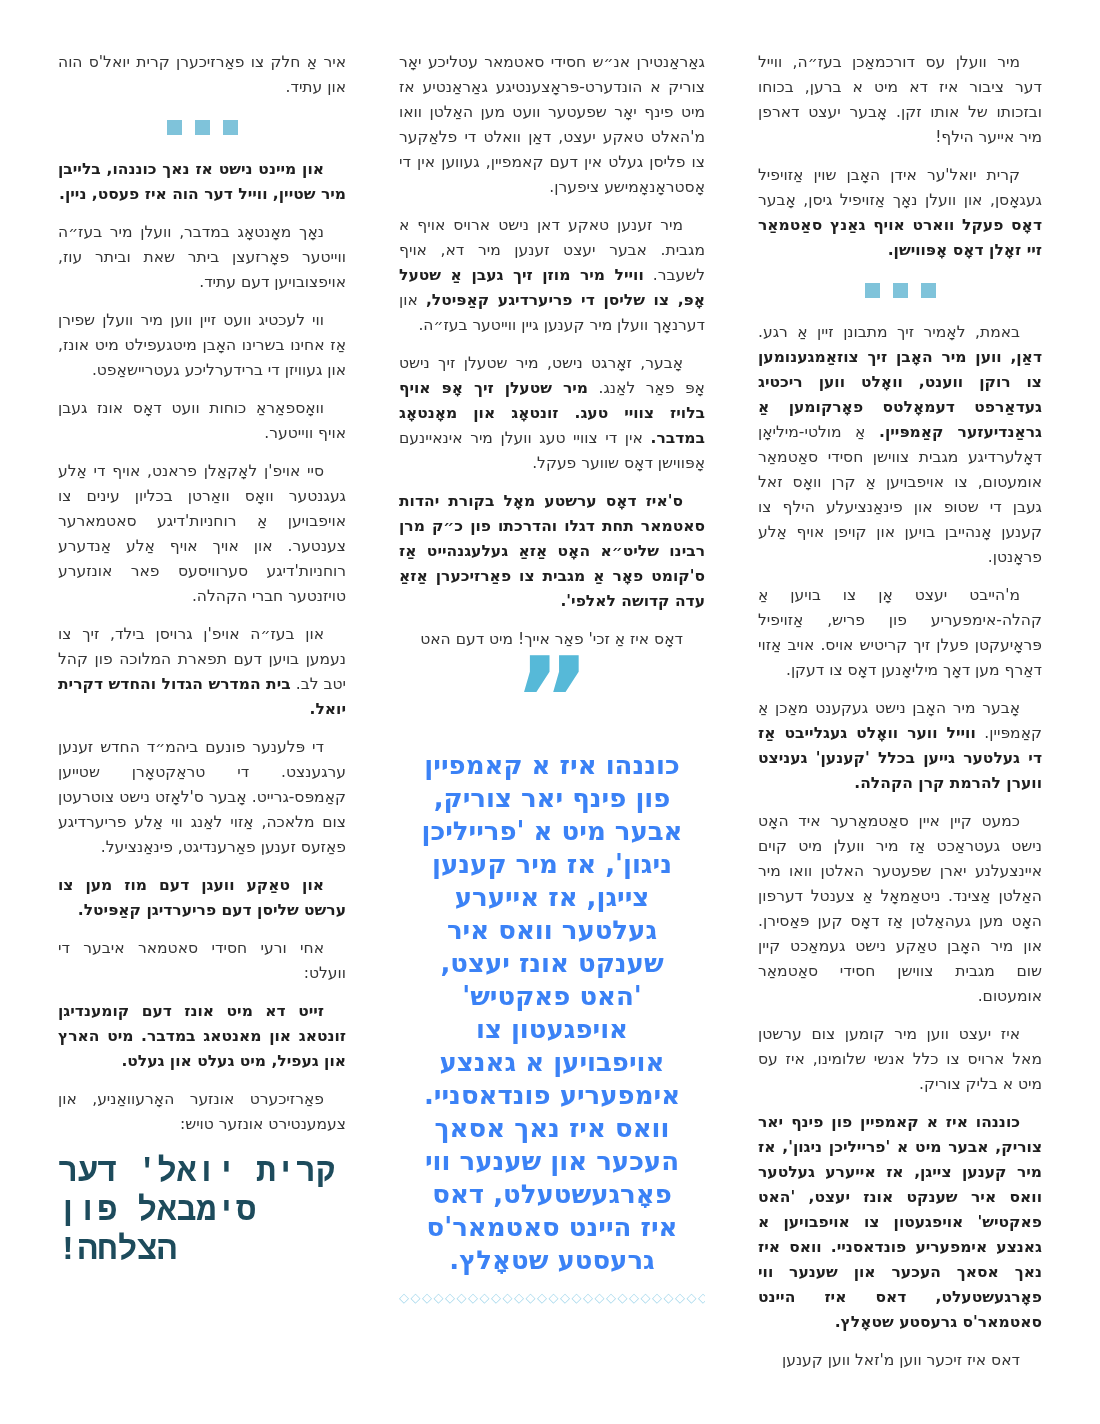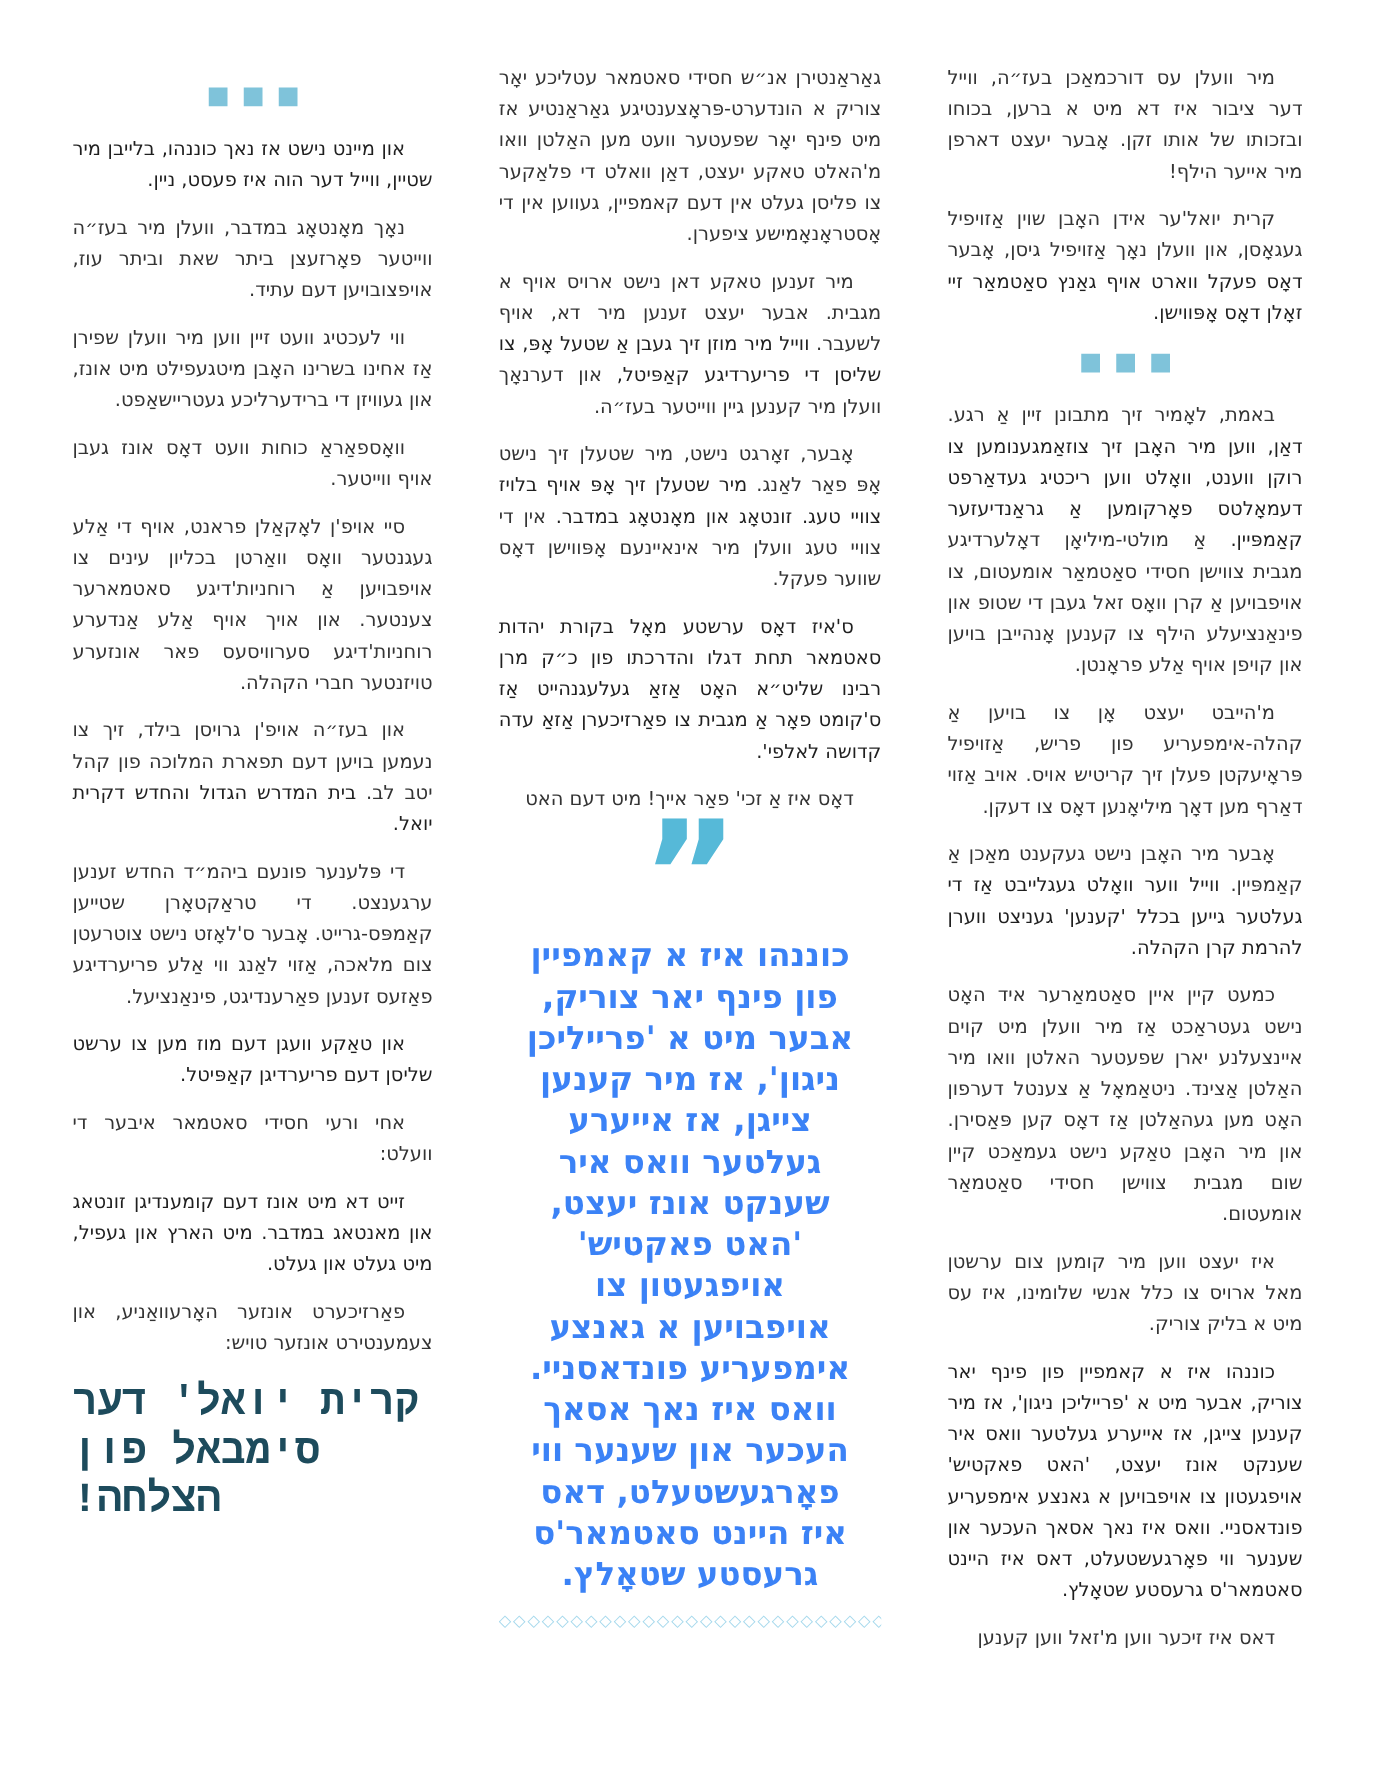--- a/index.html
+++ b/index.html
@@ -26,21 +26,21 @@
   .col-middle{width:306px;}
   .col-left{width:288px;}
   p.para{
     margin:0 0 13px 0;
     font-size:15.5px;
     line-height:25px;
     text-align:justify;
     text-indent:22px;
   }
   p.para.noindent{text-indent:0;}
-  p.para .b{font-weight:normal;color:#1f1f1f;}
+  p.para .b{font-weight:bold;color:#1f1f1f;}
   p.para .r{font-weight:normal;}
   .squares{
     display:flex;justify-content:center;gap:13px;
     margin:20px 0 22px 0;
   }
   .square{width:15px;height:15px;background:#7fc3da;display:inline-block;}
   .pullquote{margin-top:10px;text-align:center;}
   .qmark{
     font-size:118px;line-height:70px;height:72px;
     color:#56b9d8;text-align:center;
@@ -124,20 +124,21 @@
             <div class="qline">פאָרגעשטעלט, דאס</div>
             <div class="qline">איז היינט סאטמאר'ס</div>
             <div class="qline">גרעסטע שטאָלץ.</div>
           </div>
       </div>
       <div class="diamond-border">◇◇◇◇◇◇◇◇◇◇◇◇◇◇◇◇◇◇◇◇◇◇◇◇◇◇◇◇◇◇◇◇◇◇◇◇◇◇◇◇◇◇</div>
     </section>
 
     <section class="col col-left">
       <div>
+          <p class="para noindent"><span class="r">איר אַ חלק צו פאַרזיכערן קרית יואל'ס הוה און עתיד.</span></p>
           <div class="squares">
             <span class="square"></span>
             <span class="square"></span>
             <span class="square"></span>
           </div>
           <p class="para"><span class="b">און מיינט נישט אז נאך כוננהו, בלייבן מיר שטיין, ווייל דער הוה איז פעסט, ניין.</span></p>
           <p class="para"><span class="r">נאָך מאָנטאָג במדבר, וועלן מיר בעז״ה ווייטער פאָרזעצן ביתר שאת וביתר עוז, אויפצובויען דעם עתיד.</span></p>
           <p class="para"><span class="r">ווי לעכטיג וועט זיין ווען מיר וועלן שפירן אַז אחינו בשרינו האָבן מיטגעפילט מיט אונז, און געוויזן די ברידערליכע געטריישאַפט.</span></p>
           <p class="para"><span class="r">וואָספאַראַ כוחות וועט דאָס אונז געבן אויף ווייטער.</span></p>
           <p class="para"><span class="r">סיי אויפ'ן לאָקאַלן פראנט, אויף די אַלע געגנטער וואָס וואַרטן בכליון עינים צו אויפבויען אַ רוחניות'דיגע סאטמארער צענטער. און אויך אויף אַלע אַנדערע רוחניות'דיגע סערוויסעס פאר אונזערע טויזנטער חברי הקהלה.</span></p>

